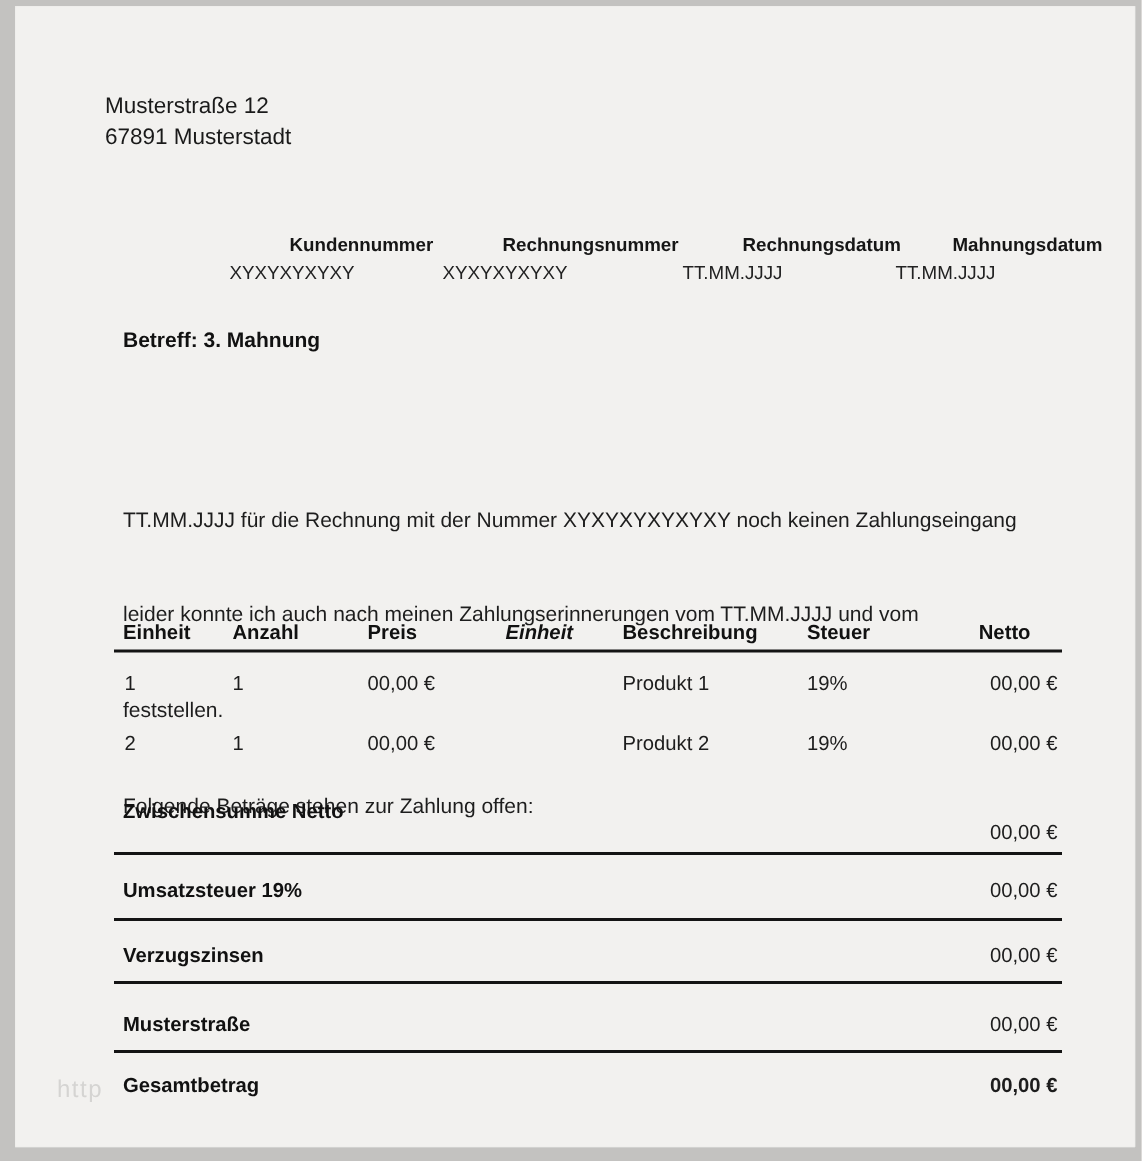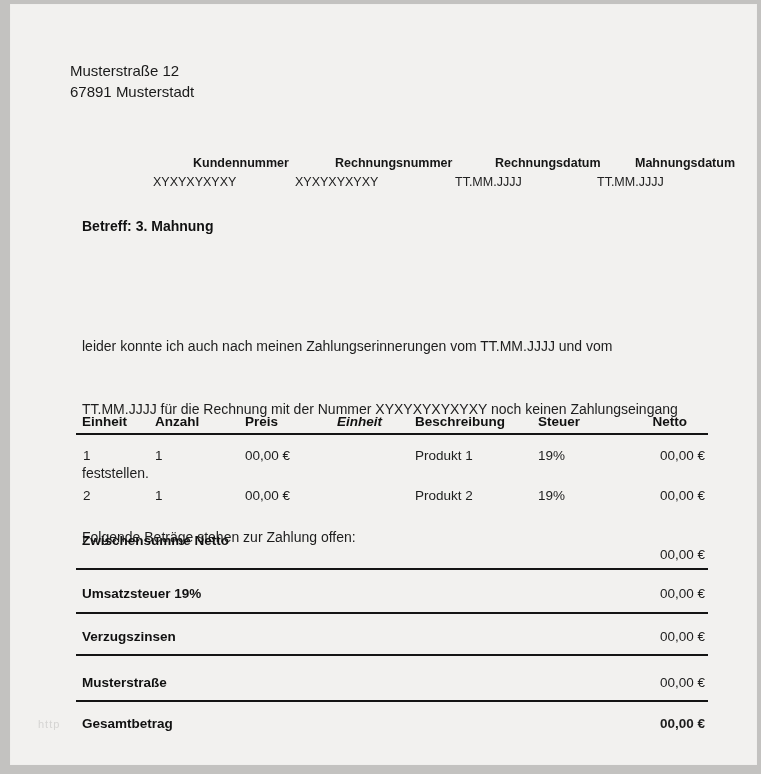--- a/index.html
+++ b/index.html
@@ -86,21 +86,21 @@
     color: #111;
   }
   .sum-value {
     left: 550px; width: 145px;
     font-size: 13.5px;
     text-align: right;
   }
   .bold { font-weight: 700; }
   .watermark {
     left: 28px; top: 714px;
-    font-size: 11px;
+    font-size: 16px;
     color: rgba(110,110,110,0.22);
     letter-spacing: 1px;
   }
 </style>
 </head>
 <body>
 
 <div class="page">
 
 
@@ -116,22 +116,22 @@
 
   <div class="abs meta-value" style="left:143px;">XYXYXYXYXY</div>
   <div class="abs meta-value" style="left:285px;">XYXYXYXYXY</div>
   <div class="abs meta-value" style="left:445px;">TT.MM.JJJJ</div>
   <div class="abs meta-value" style="left:587px;">TT.MM.JJJJ</div>
 
   <div class="abs subject">Betreff: 3. Mahnung</div>
 
 
   <div class="abs body-text">
+    <div>TT.MM.JJJJ für die Rechnung mit der Nummer XYXYXYXYXYXY noch keinen Zahlungseingang</div>
     <div>leider konnte ich auch nach meinen Zahlungserinnerungen vom TT.MM.JJJJ und vom</div>
-    <div>TT.MM.JJJJ für die Rechnung mit der Nummer XYXYXYXYXYXY noch keinen Zahlungseingang</div>
     <div>feststellen.</div>
     <div>Folgende Beträge stehen zur Zahlung offen:</div>
   </div>
 
   <div class="abs th" style="left:72px;">Einheit</div>
   <div class="abs th" style="left:145px;">Anzahl</div>
   <div class="abs th" style="left:235px;">Preis</div>
   <div class="abs th" style="left:327px;font-style:italic;">Einheit</div>
   <div class="abs th" style="left:405px;">Beschreibung</div>
   <div class="abs th" style="left:528px;">Steuer</div>

